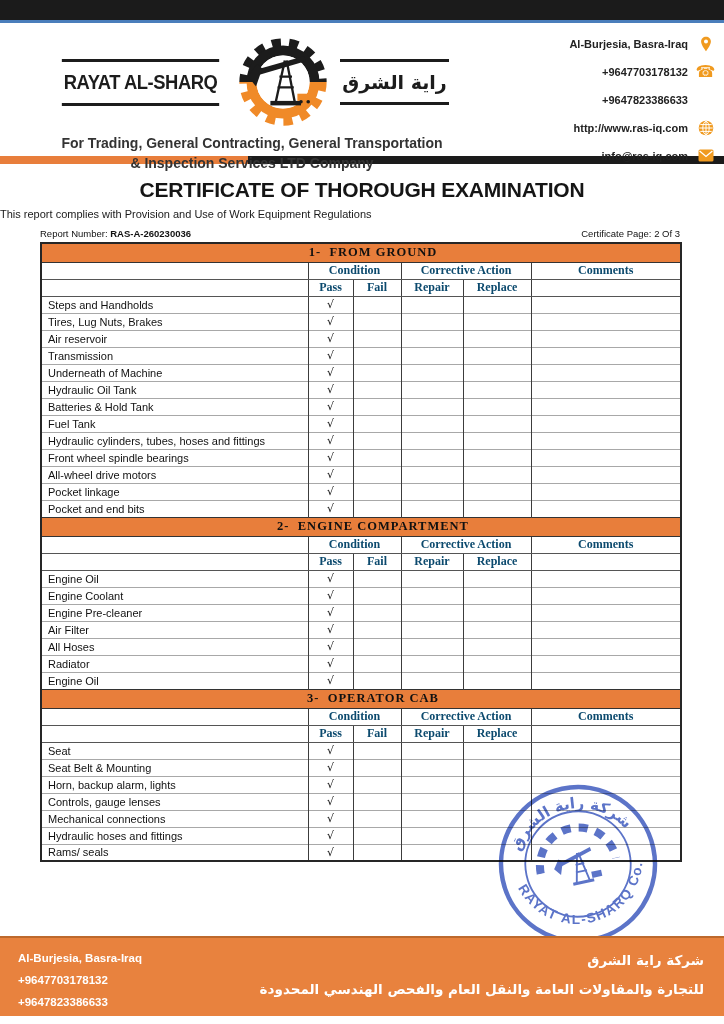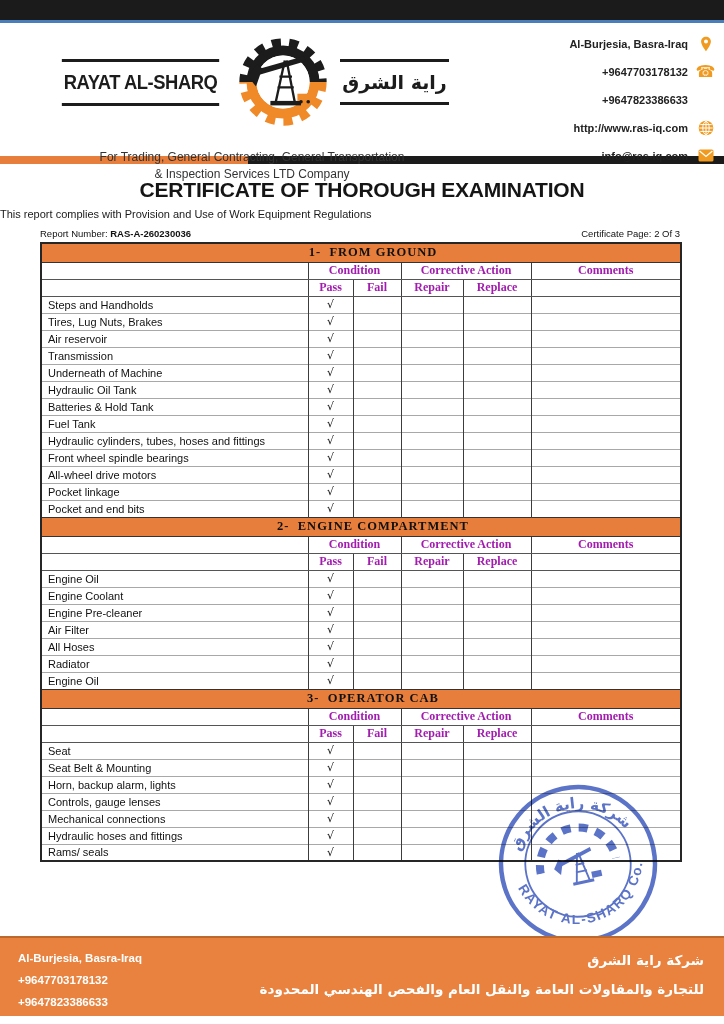--- a/index.html
+++ b/index.html
@@ -16,21 +16,21 @@
   
   .header { position:relative; height:133px; }
   .logo-block { position:absolute; left:28px; top:10px; width:448px; text-align:center; }
   .logo-row { display:flex; align-items:center; justify-content:center; gap:3px; }
   .brand-latin, .brand-arabic {
     border-top:3px solid #1c1c1c; border-bottom:3px solid #1c1c1c;
     padding:9px 2px; font-weight:bold; color:#1c1c1c; white-space:nowrap;
   }
   .brand-latin { font-size:20px; letter-spacing:-0.5px; transform:scaleX(0.92); }
   .brand-arabic { font-size:19px; font-family:"DejaVu Sans","Liberation Sans",sans-serif; }
-  .tagline { margin-top:18px; font-size:12px; font-weight:normal; color:#333; line-height:1.4; }
+  .tagline { margin-top:3px; font-size:14px; font-weight:bold; color:#333; line-height:1.4; }
 
   .contacts { position:absolute; right:10px; top:12px; display:flex; flex-direction:column; gap:11px; }
   .contact-row { display:flex; align-items:center; justify-content:flex-end; gap:9px;
     font-size:11px; font-weight:bold; color:#222; }
   .icon-slot { width:17px; height:17px; display:flex; align-items:center; justify-content:center; }
   .uicon { font-family:"DejaVu Sans",sans-serif; color:#F09A1F; font-size:16px; line-height:16px; }
 
   
   .divider { display:flex; height:8px; }
   .divider .seg-orange { width:248px; background:#E87E3B; }
@@ -51,21 +51,21 @@
   table.cert td { border-left:1px solid #3c3c3c; border-right:1px solid #3c3c3c; overflow:hidden; }
   td.section-bar {
     background:#E87E3B; text-align:center; height:19px;
     font-family:"Liberation Serif", serif; font-weight:bold; font-size:12.5px;
     letter-spacing:1px; color:#111; border-top:1px solid #333; border-bottom:1px solid #333;
     white-space:pre;
     padding-left:24px;
   }
   tr.group-header td, tr.sub-header td {
     font-family:"Liberation Serif", serif; font-weight:bold; font-size:12px;
-    text-align:center; height:17px; border-bottom:1px solid #555; background:#fff; color:#a21caf;
+    text-align:center; height:17px; border-bottom:1px solid #555; background:#fff; color:#0c4a6e;
   }
   tr.data-row td { height:17px; font-size:11px; color:#111; border-top:1px solid #a8a8a8; background:#fff; }
   td.item-cell { padding-left:6px; white-space:nowrap; }
   td.mark-cell { text-align:center; font-family:"DejaVu Sans",sans-serif; font-size:12px; }
 
   
   .stamp { position:absolute; left:492px; top:783px; width:172px; height:162px;
     transform:rotate(-12deg); opacity:0.85; mix-blend-mode:multiply; pointer-events:none; }
 
   

